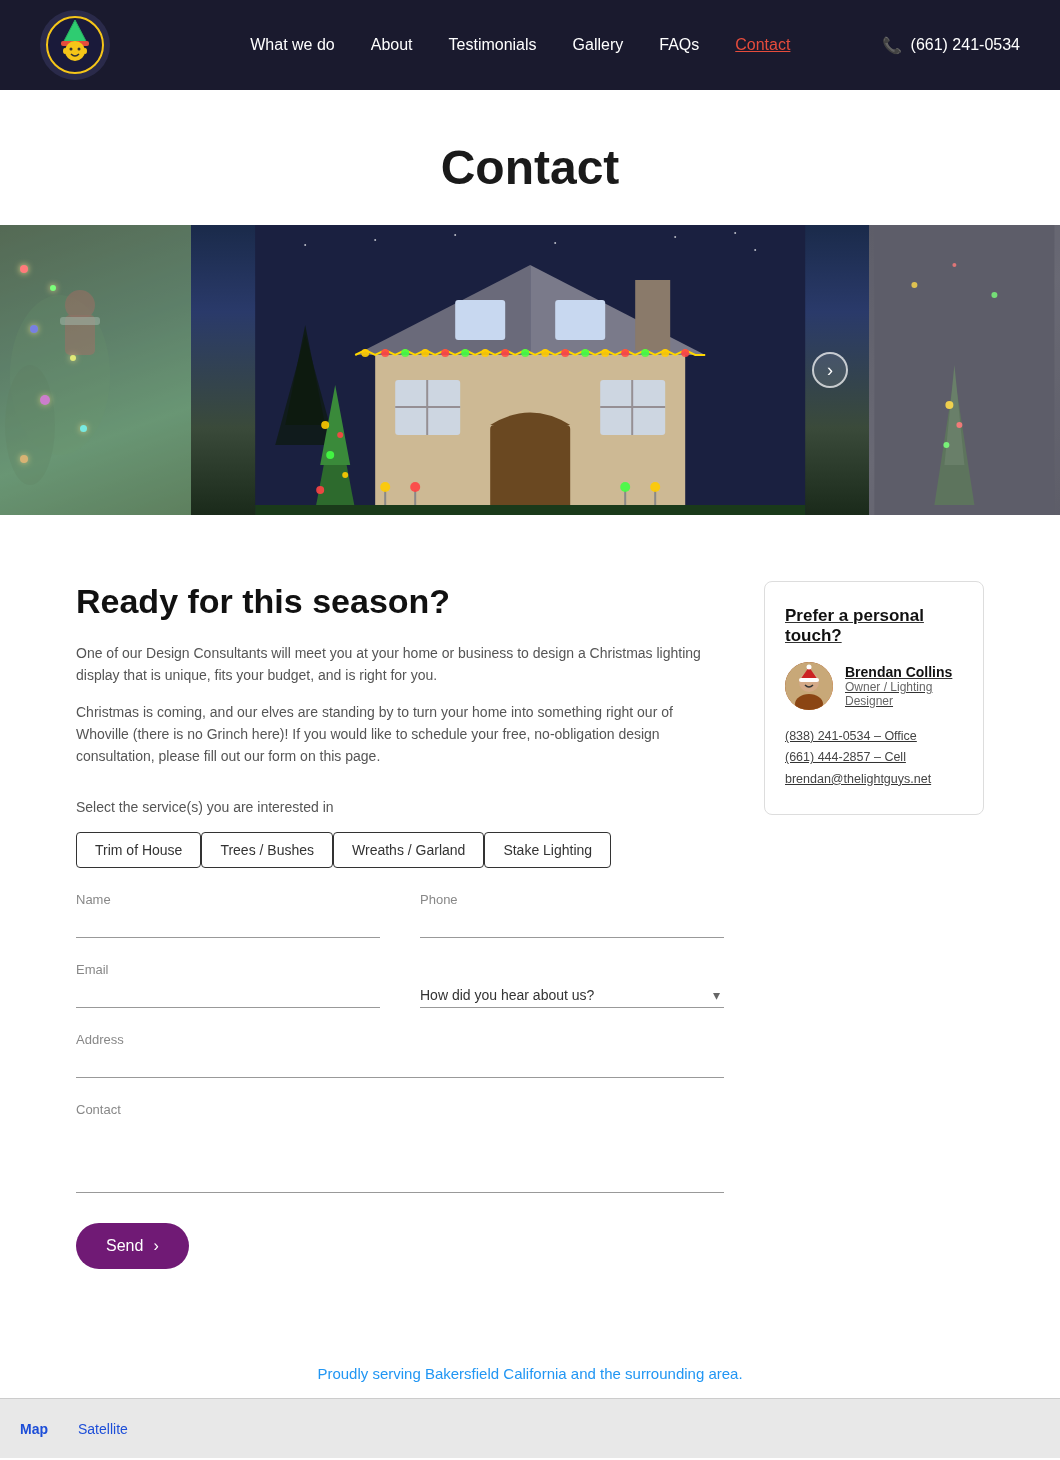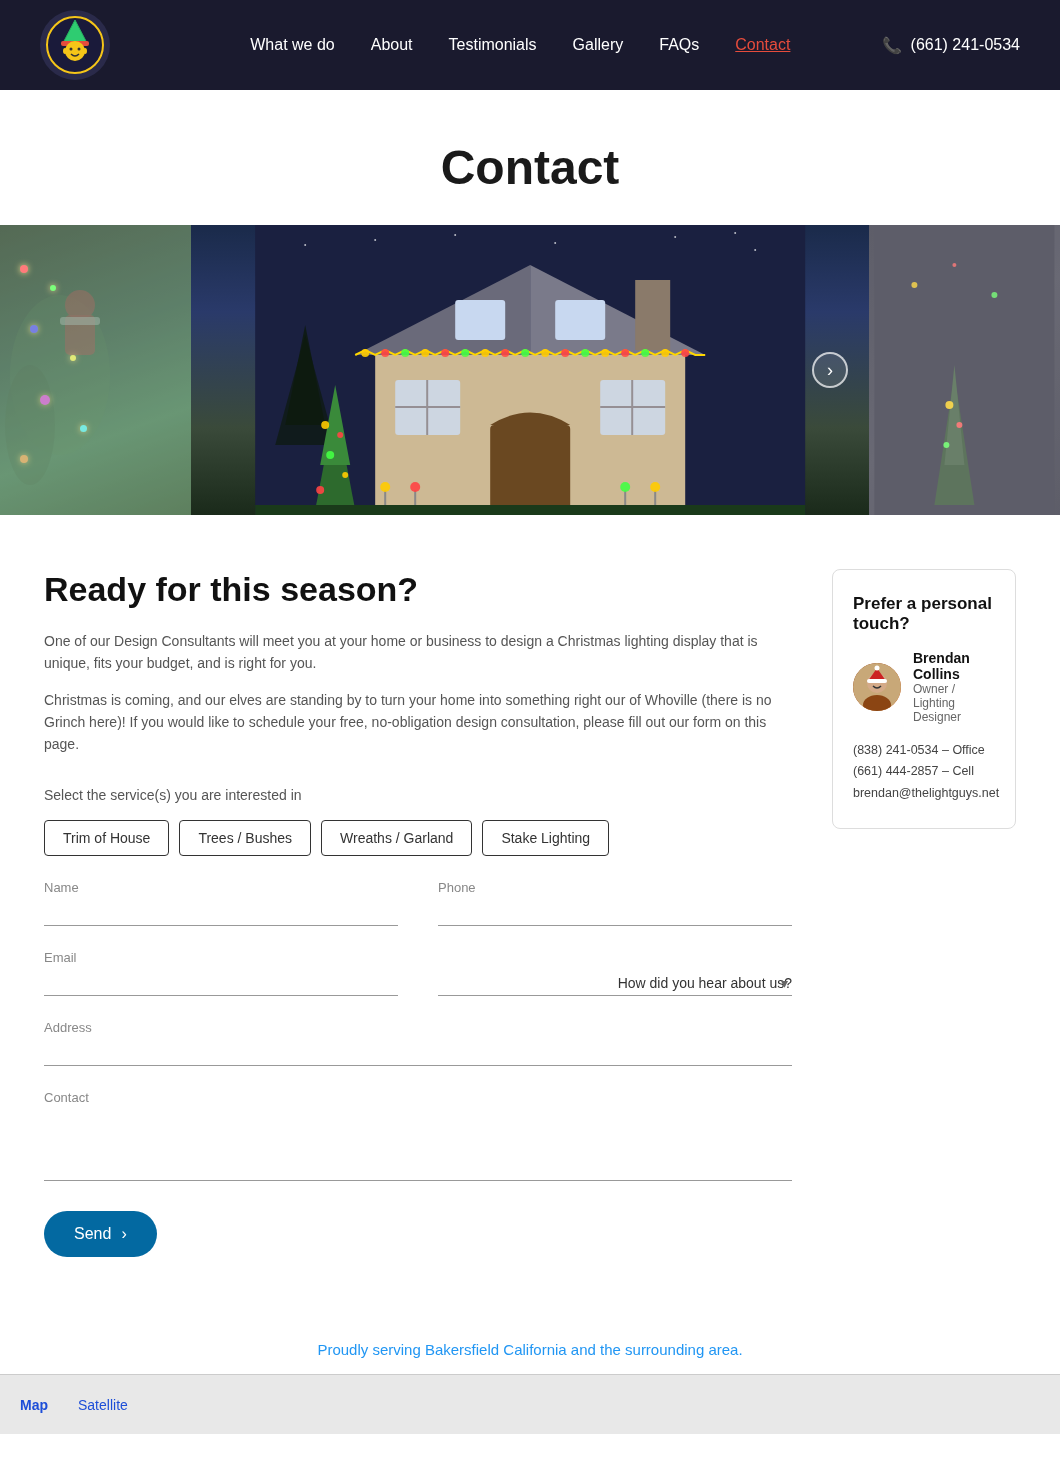--- a/index.html
+++ b/index.html
@@ -117,22 +117,22 @@
       justify-content: center;
       cursor: pointer;
       z-index: 10;
       color: #fff;
       font-size: 18px;
     }
 
     
     .main-content {
       max-width: 1060px;
-      margin: 4px auto;
-      padding: 50px 44px;
+      margin: 16px auto;
+      padding: 50px 76px;
       display: flex;
       gap: 40px;
       align-items: flex-start;
     }
     .form-section {
       flex: 1;
     }
     .form-section h2 {
       font-size: 34px;
       font-weight: 800;
@@ -149,21 +149,20 @@
 
     
     .services-label {
       font-size: 14px;
       color: #333;
       margin: 28px 0 14px;
     }
     .service-buttons {
       display: flex;
       flex-wrap: wrap;
-      gap: 10px;
       margin-bottom: 8px;
     }
     .service-btn {
       border: 1.5px solid #333;
       background: #fff;
       padding: 9px 18px;
       border-radius: 4px;
       font-size: 14px;
       cursor: pointer;
       color: #333;
@@ -188,21 +187,20 @@
     }
     .form-field input, .form-field select, .form-field textarea {
       border: none;
       border-bottom: 1.5px solid #999;
       outline: none;
       font-size: 14px;
       padding: 4px 0;
       background: transparent;
       color: #333;
       width: 100%;
-      text-align: right;
     }
     .form-field select {
       appearance: none;
       -webkit-appearance: none;
       cursor: pointer;
     }
     .select-wrapper {
       position: relative;
     }
     .select-wrapper::after {
@@ -221,44 +219,45 @@
     }
     .full-width {
       margin-top: 24px;
     }
     .full-width .form-field {
       width: 100%;
     }
 
     
     .send-btn {
-      background: #0369a1;
+      background: #701a75;
       color: #fff;
       border: none;
       border-radius: 30px;
       padding: 14px 30px;
       font-size: 16px;
       cursor: pointer;
       margin-top: 30px;
       display: flex;
       align-items: center;
       gap: 10px;
       font-weight: 500;
     }
     .send-arrow {
       font-size: 16px;
     }
 
     
     .contact-card {
-      width: 184px;
+      width: 220px;
       border: 1.5px solid #ddd;
       border-radius: 8px;
       padding: 24px 20px;
       flex-shrink: 0;
+      text-decoration: underline;
     }
     .contact-card h3 {
       font-size: 17px;
       font-weight: 700;
       color: #111;
       margin-bottom: 16px;
     }
     .contact-person {
       display: flex;
       align-items: center;

